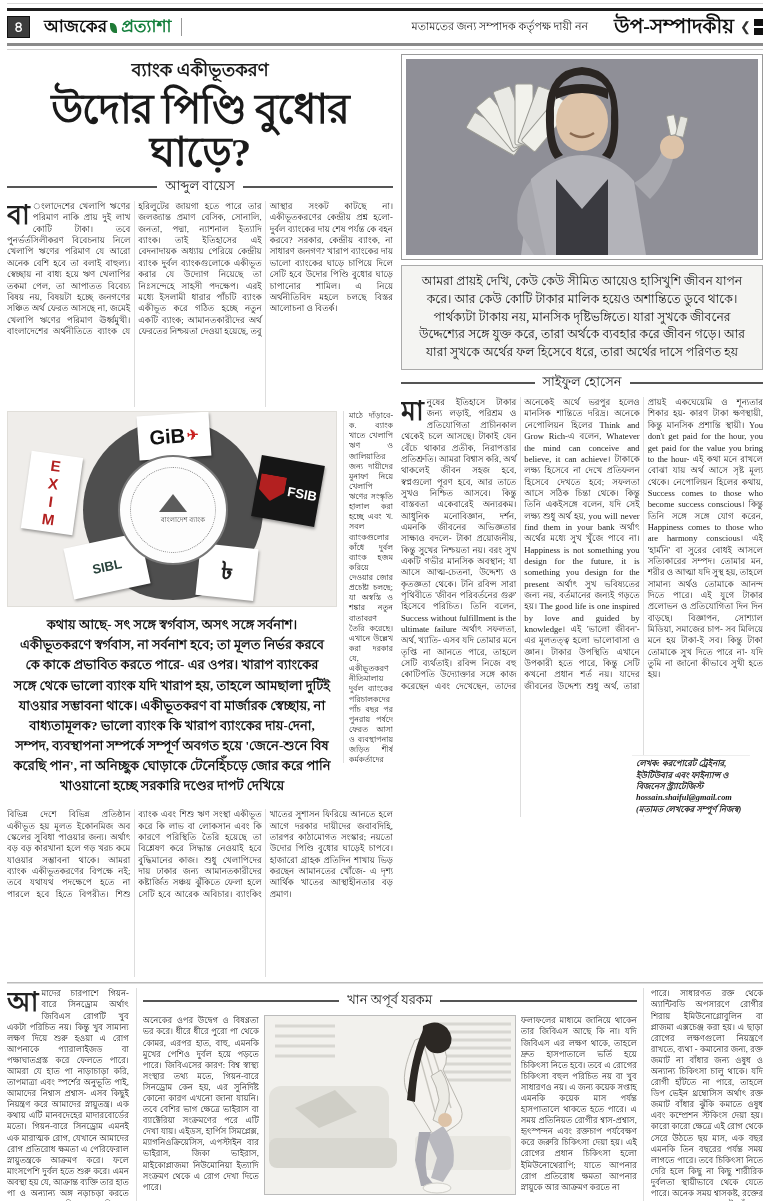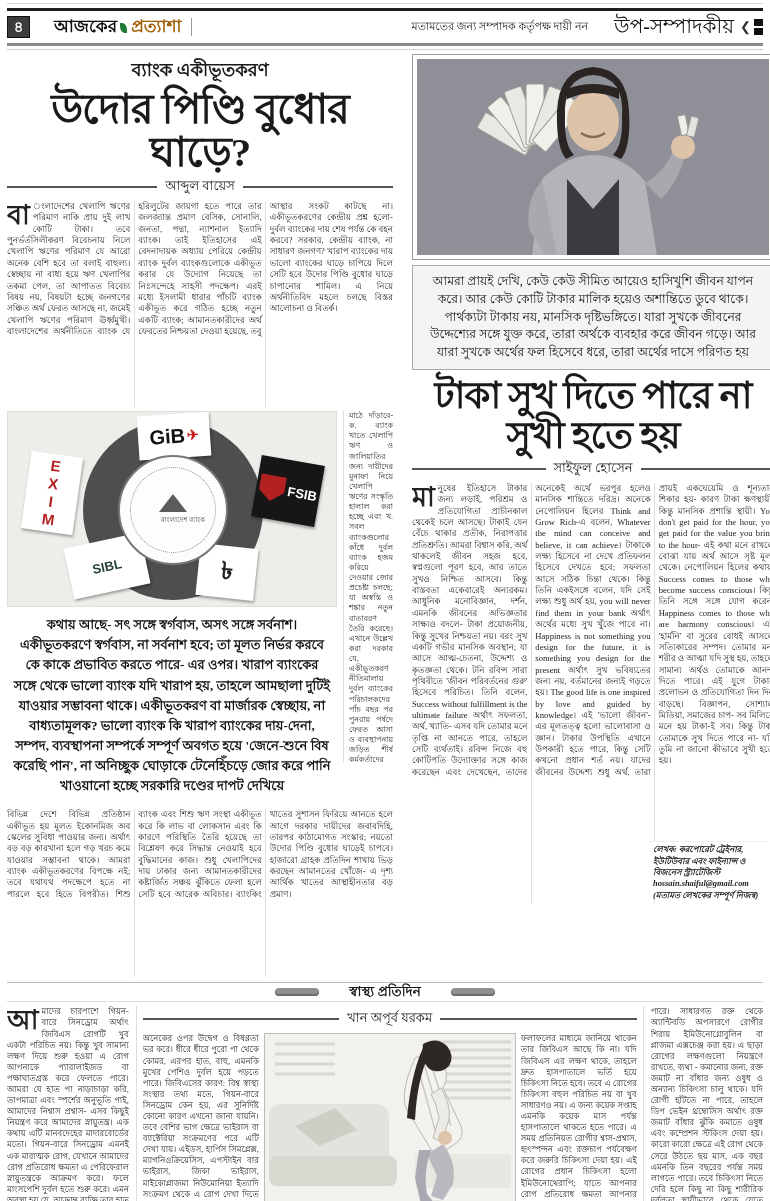--- a/index.html
+++ b/index.html
@@ -8,47 +8,47 @@
 
   .page { width:770px; height:1201px; padding:0 7px; position:relative; }
 
   
   .toprule { border-top:1px solid #d9d9d9; margin-top:3px; }
   .header-bar { border-top:3px solid #1e1e1e; margin-top:4px; padding-top:3px;
                 display:flex; align-items:center; height:32px; }
   .pagenum { width:23px; height:22px; background:#3c3c3c; color:#fff; font-weight:bold;
              font-size:15px; display:flex; align-items:center; justify-content:center;
              border:1px solid #111; }
-  .paper { margin-left:24px; font-weight:bold; font-size:17px; white-space:nowrap;
+  .paper { margin-left:14px; font-weight:bold; font-size:17px; white-space:nowrap;
            font-family:"Liberation Sans", sans-serif; display:flex; align-items:center;}
   .paper .black { color:#111; }
-  .paper .red { color:#a16207; position:relative; padding-left:3px;}
+  .paper .red { color:#15803d; position:relative; padding-left:3px;}
   .paper .leaf { display:inline-block; width:7px; height:10px; background:#1f7a36;
                  border-radius:0 70% 0 70%; margin:0 1px -1px 3px; }
   .hdr-div { width:1px; height:18px; background:#999; margin:0 10px; }
   .dateline { font-size:11px; color:#222; white-space:nowrap; }
   .disclaimer { font-size:11px; color:#222; margin-left:auto; white-space:nowrap; }
   .section-right { display:flex; align-items:center; margin-left:26px; }
-  .section-right .lbl { font-weight:normal; font-size:20px; color:#111; white-space:nowrap; }
+  .section-right .lbl { font-weight:bold; font-size:20px; color:#111; white-space:nowrap; }
   .section-right .arr { font-size:13px; margin:0 3px 0 6px; color:#333; }
   .blkglyph { width:9px; height:16px; background:#111; position:relative; }
   .blkglyph:before { content:""; position:absolute; left:0; top:7px; width:9px; height:2px; background:#fff;}
   .dblrule { height:7px; border-top:3px solid #8a8a8a; border-bottom:1px solid #cfcfcf; margin-top:3px; }
 
   
   .smalltext { font-size:8.6px; line-height:1.32; text-align:justify; color:#222;
                word-break:break-word; }
   .col3 { column-count:3; column-gap:8px; column-rule:1px solid #ddd; overflow:hidden; }
   .dropcap { float:left; font-size:27px; line-height:0.9; font-weight:bold; padding:2px 3px 0 0; }
   .byline-row { display:flex; align-items:center; margin:2px 0 4px 0; }
   .byline-row .rule { flex:1; border-top:2px solid #555; }
   .byline-row .name { font-weight:normal; font-size:13px; padding:0 8px; white-space:nowrap; }
 
   
-  .main { display:flex; margin-top:4px;gap:11px; }
+  .main { display:flex; margin-top:4px; }
   .left-region { width:386px; }
   .right-region { width:362px; margin-left:8px; }
 
   .kicker { text-align:center; font-weight:bold; font-size:18px; margin-top:2px; }
   .headline1 { text-align:center; font-weight:bold; font-size:41px; line-height:1.05;
                letter-spacing:-1px; margin-top:1px; }
   .textA { height:206px; margin-top:2px; }
   .mid-row { display:flex; margin-top:4px; }
   .mid-left { width:330px; }
   .side-col { width:50px; margin-left:6px; font-size:7.8px; line-height:1.3; text-align:justify;
@@ -88,21 +88,21 @@
   
   .photo-frame { border:1px solid #9a9a9a; padding:4px; background:#fff; }
   .photo1 { height:196px; background:#8e8e96; position:relative; overflow:hidden; }
   .caption-box { border:1px solid #aaa; background:#f4f4f2; margin-top:5px;
                  padding:7px 10px; text-align:center; font-size:12.3px; line-height:1.45;
                  color:#111; }
   .headline2 { text-align:center; font-weight:bold; font-size:37px; line-height:1.08;
                letter-spacing:-1px; margin-top:6px; }
   .body2wrap { position:relative; margin-top:3px; }
   .body2 { height:420px; }
-  .credit2 { position:absolute; right:7px; bottom:2px; width:118px; background:#fff;
+  .credit2 { position:absolute; right:13px; bottom:2px; width:118px; background:#fff;
              font-size:8.4px; font-style:italic; font-weight:bold; line-height:1.35;
              text-align:left; padding:2px 0 0 4px; border-top:1px solid #eee;}
 
   
   .bottom-sec { margin-top:5px; border-top:1px solid #bbb; }
   .sec-label-row { display:flex; align-items:center; justify-content:center; height:18px; }
   .pill { width:44px; height:8px; background:#8f8f8f; border-radius:4px; margin:0 30px;
           box-shadow:inset 0 -2px 0 #6d6d6d; }
   .sec-label { font-weight:bold; font-size:13.5px; }
   .bottom-content { display:flex; border-top:1px solid #ddd; padding-top:4px; height:312px; }
@@ -229,41 +229,35 @@
 
             <circle cx="266" cy="88" r="12" fill="#ddc3a8"></circle>
             <g transform="translate(268,74)">
               <rect x="-4" y="-18" width="8" height="20" rx="1" fill="#eeeee8" stroke="#9a9a94" transform="rotate(-12)"></rect>
               <rect x="2" y="-18" width="8" height="20" rx="1" fill="#e4e4de" stroke="#9a9a94" transform="rotate(14)"></rect>
             </g>
           </svg>
         </div>
       </div>
       <div class="caption-box">আমরা প্রায়ই দেখি, কেউ কেউ সীমিত আয়েও হাসিখুশি জীবন যাপন করে। আর কেউ কোটি টাকার মালিক হয়েও অশান্তিতে ডুবে থাকে। পার্থক্যটা টাকায় নয়, মানসিক দৃষ্টিভঙ্গিতে। যারা সুখকে জীবনের উদ্দেশ্যের সঙ্গে যুক্ত করে, তারা অর্থকে ব্যবহার করে জীবন গড়ে। আর যারা সুখকে অর্থের ফল হিসেবে ধরে, তারা অর্থের দাসে পরিণত হয়</div>
-      <div class="headline2">টাকা সুখ দিতে পারে না সুখী হতে হয়</div>
       <div class="byline-row">
         <span class="rule"></span>
         <span class="name">সাইফুল হোসেন</span>
         <span class="rule"></span>
       </div>
       <div class="body2wrap">
         <div class="body2 smalltext col3">
           <span class="dropcap">মা</span><span>নুষের ইতিহাসে টাকার জন্য লড়াই, পরিশ্রম ও প্রতিযোগিতা প্রাচীনকাল থেকেই চলে আসছে। টাকাই যেন বেঁচে থাকার প্রতীক, নিরাপত্তার প্রতিশ্রুতি। আমরা বিশ্বাস করি, অর্থ থাকলেই জীবন সহজ হবে, স্বপ্নগুলো পূরণ হবে, আর তাতে সুখও নিশ্চিত আসবে। কিন্তু বাস্তবতা একেবারেই অন্যরকম। আধুনিক মনোবিজ্ঞান, দর্শন, এমনকি জীবনের অভিজ্ঞতার সাক্ষ্যও বদলে- টাকা প্রয়োজনীয়, কিন্তু সুখের নিশ্চয়তা নয়। বরং সুখ একটি গভীর মানসিক অবস্থান; যা আসে আত্ম-চেতনা, উদ্দেশ্য ও কৃতজ্ঞতা থেকে। টনি রবিন্স সারা পৃথিবীতে 'জীবন পরিবর্তনের গুরু' হিসেবে পরিচিত। তিনি বলেন, Success without fulfillment is the ultimate failure অর্থাৎ সফলতা, অর্থ, খ্যাতি- এসব যদি তোমার মনে তৃপ্তি না আনতে পারে, তাহলে সেটি ব্যর্থতাই। রবিন্স নিজে বহু কোটিপতি উদ্যোক্তার সঙ্গে কাজ করেছেন এবং দেখেছেন, তাদের অনেকেই অর্থে ভরপুর হলেও মানসিক শান্তিতে দরিদ্র। অনেকে নেপোলিয়ন হিলের Think and Grow Rich-এ বলেন, Whatever the mind can conceive and believe, it can achieve। টাকাকে লক্ষ্য হিসেবে না দেখে প্রতিফলন হিসেবে দেখতে হবে; সফলতা আসে সঠিক চিন্তা থেকে। কিন্তু তিনি একইসঙ্গে বলেন, যদি সেই লক্ষ্য শুধু অর্থ হয়, you will never find them in your bank অর্থাৎ অর্থের মধ্যে সুখ খুঁজে পাবে না। Happiness is not something you design for the future, it is something you design for the present অর্থাৎ সুখ ভবিষ্যতের জন্য নয়, বর্তমানের জন্যই গড়তে হয়। The good life is one inspired by love and guided by knowledge। এই 'ভালো জীবন'-এর মূলতত্ত্ব হলো ভালোবাসা ও জ্ঞান। টাকার উপস্থিতি এখানে উপকারী হতে পারে, কিন্তু সেটি কখনো প্রধান শর্ত নয়। যাদের জীবনের উদ্দেশ্য শুধু অর্থ, তারা প্রায়ই একঘেয়েমি ও শূন্যতার শিকার হয়- কারণ টাকা ক্ষণস্থায়ী, কিন্তু মানসিক প্রশান্তি স্থায়ী। You don't get paid for the hour, you get paid for the value you bring to the hour- এই কথা মনে রাখলে বোঝা যায় অর্থ আসে সৃষ্ট মূল্য থেকে। নেপোলিয়ন হিলের কথায়, Success comes to those who become success conscious। কিন্তু তিনি সঙ্গে সঙ্গে যোগ করেন, Happiness comes to those who are harmony conscious। এই 'হার্মনি' বা সুরের বোধই আসলে সত্যিকারের সম্পদ। তোমার মন, শরীর ও আত্মা যদি সুস্থ হয়, তাহলে সামান্য অর্থও তোমাকে আনন্দ দিতে পারে। এই যুগে টাকার প্রলোভন ও প্রতিযোগিতা দিন দিন বাড়ছে। বিজ্ঞাপন, সোশ্যাল মিডিয়া, সমাজের চাপ- সব মিলিয়ে মনে হয় টাকা-ই সব। কিন্তু টাকা তোমাকে সুখ দিতে পারে না- যদি তুমি না জানো কীভাবে সুখী হতে হয়।</span>
         </div>
         <div class="credit2">লেখক: করপোরেট ট্রেইনার, ইউটিউবার এবং ফাইন্যান্স ও বিজনেস স্ট্র্যাটেজিস্ট hossain.shaiful@gmail.com (মতামত লেখকের সম্পূর্ণ নিজস্ব)</div>
       </div>
     </div>
   </div>
 
   <div class="bottom-sec">
-    <div class="sec-label-row">
-      <span class="pill"></span>
-      <span class="sec-label">স্বাস্থ্য প্রতিদিন</span>
-      <span class="pill"></span>
-    </div>
     <div class="bottom-content">
       <div class="b-left smalltext">
         <span class="dropcap">আ</span><span>মাদের চারপাশে গিয়ন-বারে সিনড্রোম অর্থাৎ জিবিএস রোগটি খুব একটা পরিচিত নয়। কিন্তু খুব সামান্য লক্ষণ দিয়ে শুরু হওয়া এ রোগ আপনাকে প্যারালাইজড বা পক্ষাঘাতগ্রস্ত করে ফেলতে পারে। আমরা যে হাত পা নাড়াচাড়া করি, তাপমাত্রা এবং স্পর্শের অনুভূতি পাই, আমাদের নিশ্বাস প্রশ্বাস- এসব কিছুই নিয়ন্ত্রণ করে আমাদের স্নায়ুতন্ত্র। এক কথায় এটি মানবদেহের মাদারবোর্ডের মতো। গিয়ন-বারে সিনড্রোম এমনই এক মারাত্মক রোগ, যেখানে আমাদের রোগ প্রতিরোধ ক্ষমতা এ পেরিফেরাল স্নায়ুতন্ত্রকে আক্রমণ করে। ফলে মাংসপেশি দুর্বল হতে শুরু করে। এমন অবস্থা হয় যে, আক্রান্ত ব্যক্তি তার হাত পা ও অন্যান্য অঙ্গ নড়াচড়া করতে পারে না। খাবার চিবাতে বা গিলতে পারে না, কথা বলতে পারে না। এমনকি নিশ্বাস নিতেও কষ্ট হয়। একপর্যায়ে রোগী সম্পূর্ণভাবে প্যারালাইজড হয়ে যেতে পারেন।</span>
       </div>
       <div class="b-mid">
         <div class="byline-row">
           <span class="rule"></span>
           <span class="name">খান অপূর্ব যরকম</span>
           <span class="rule"></span>
         </div>

